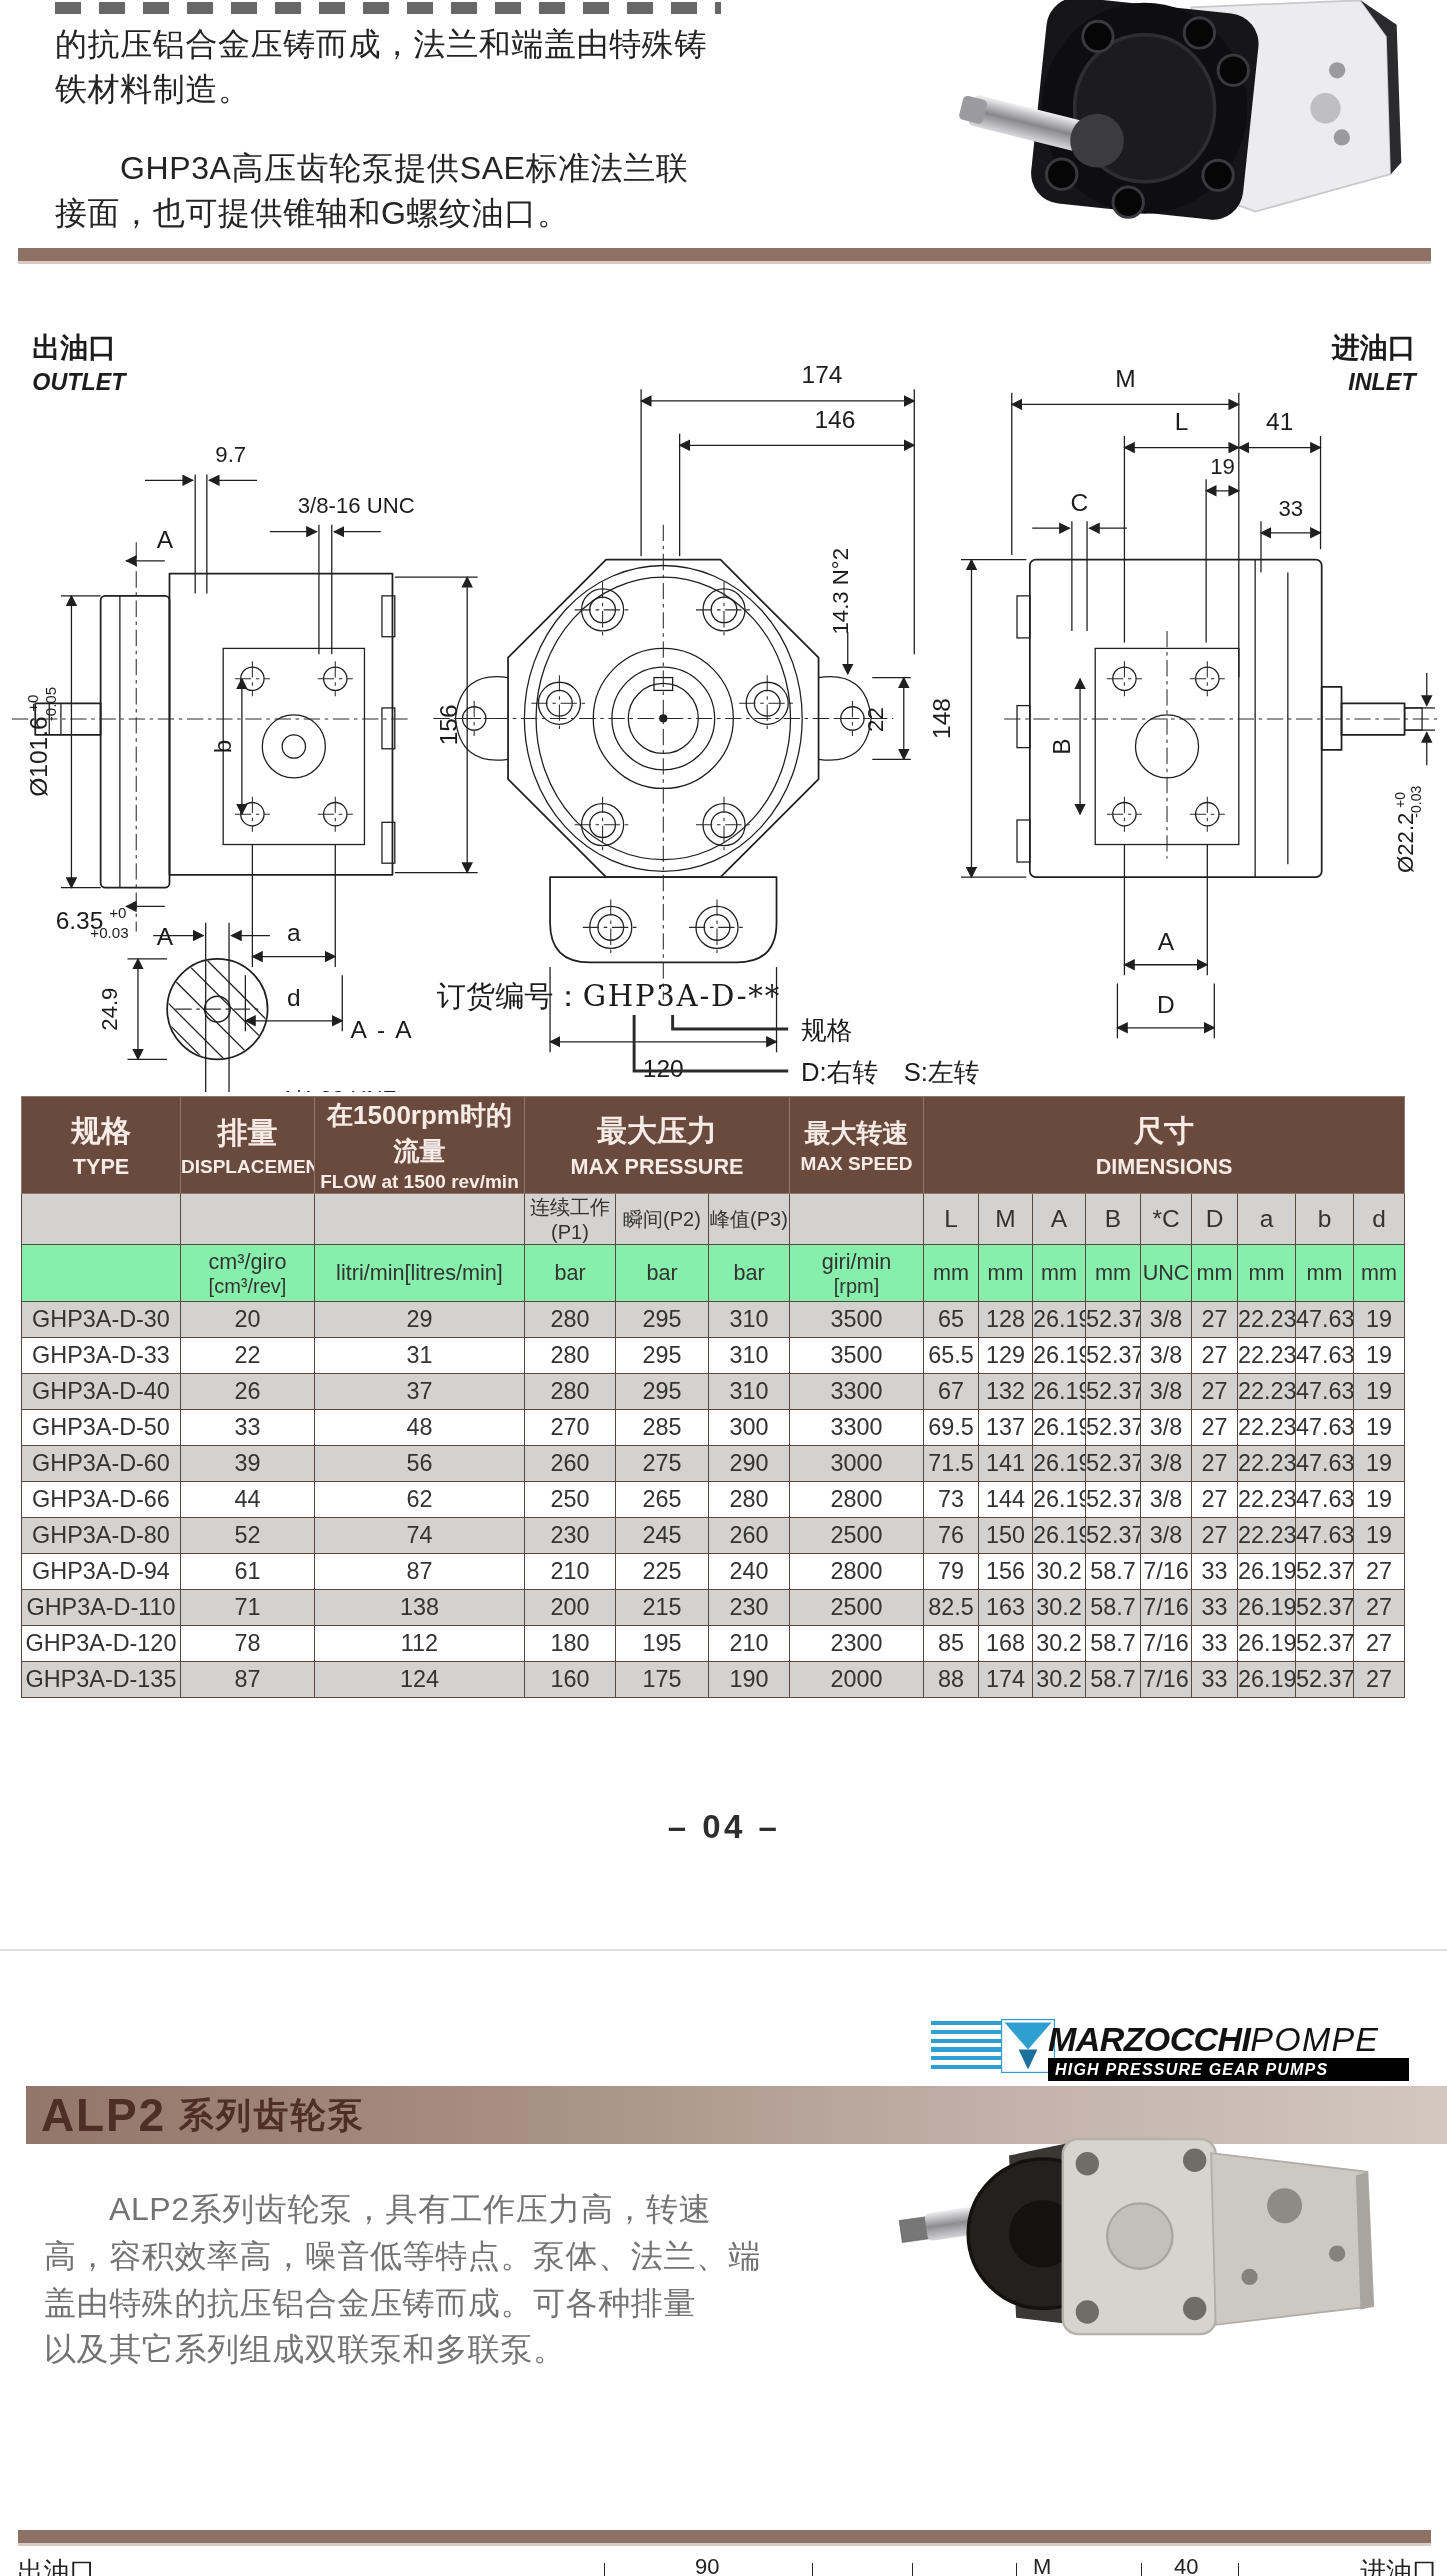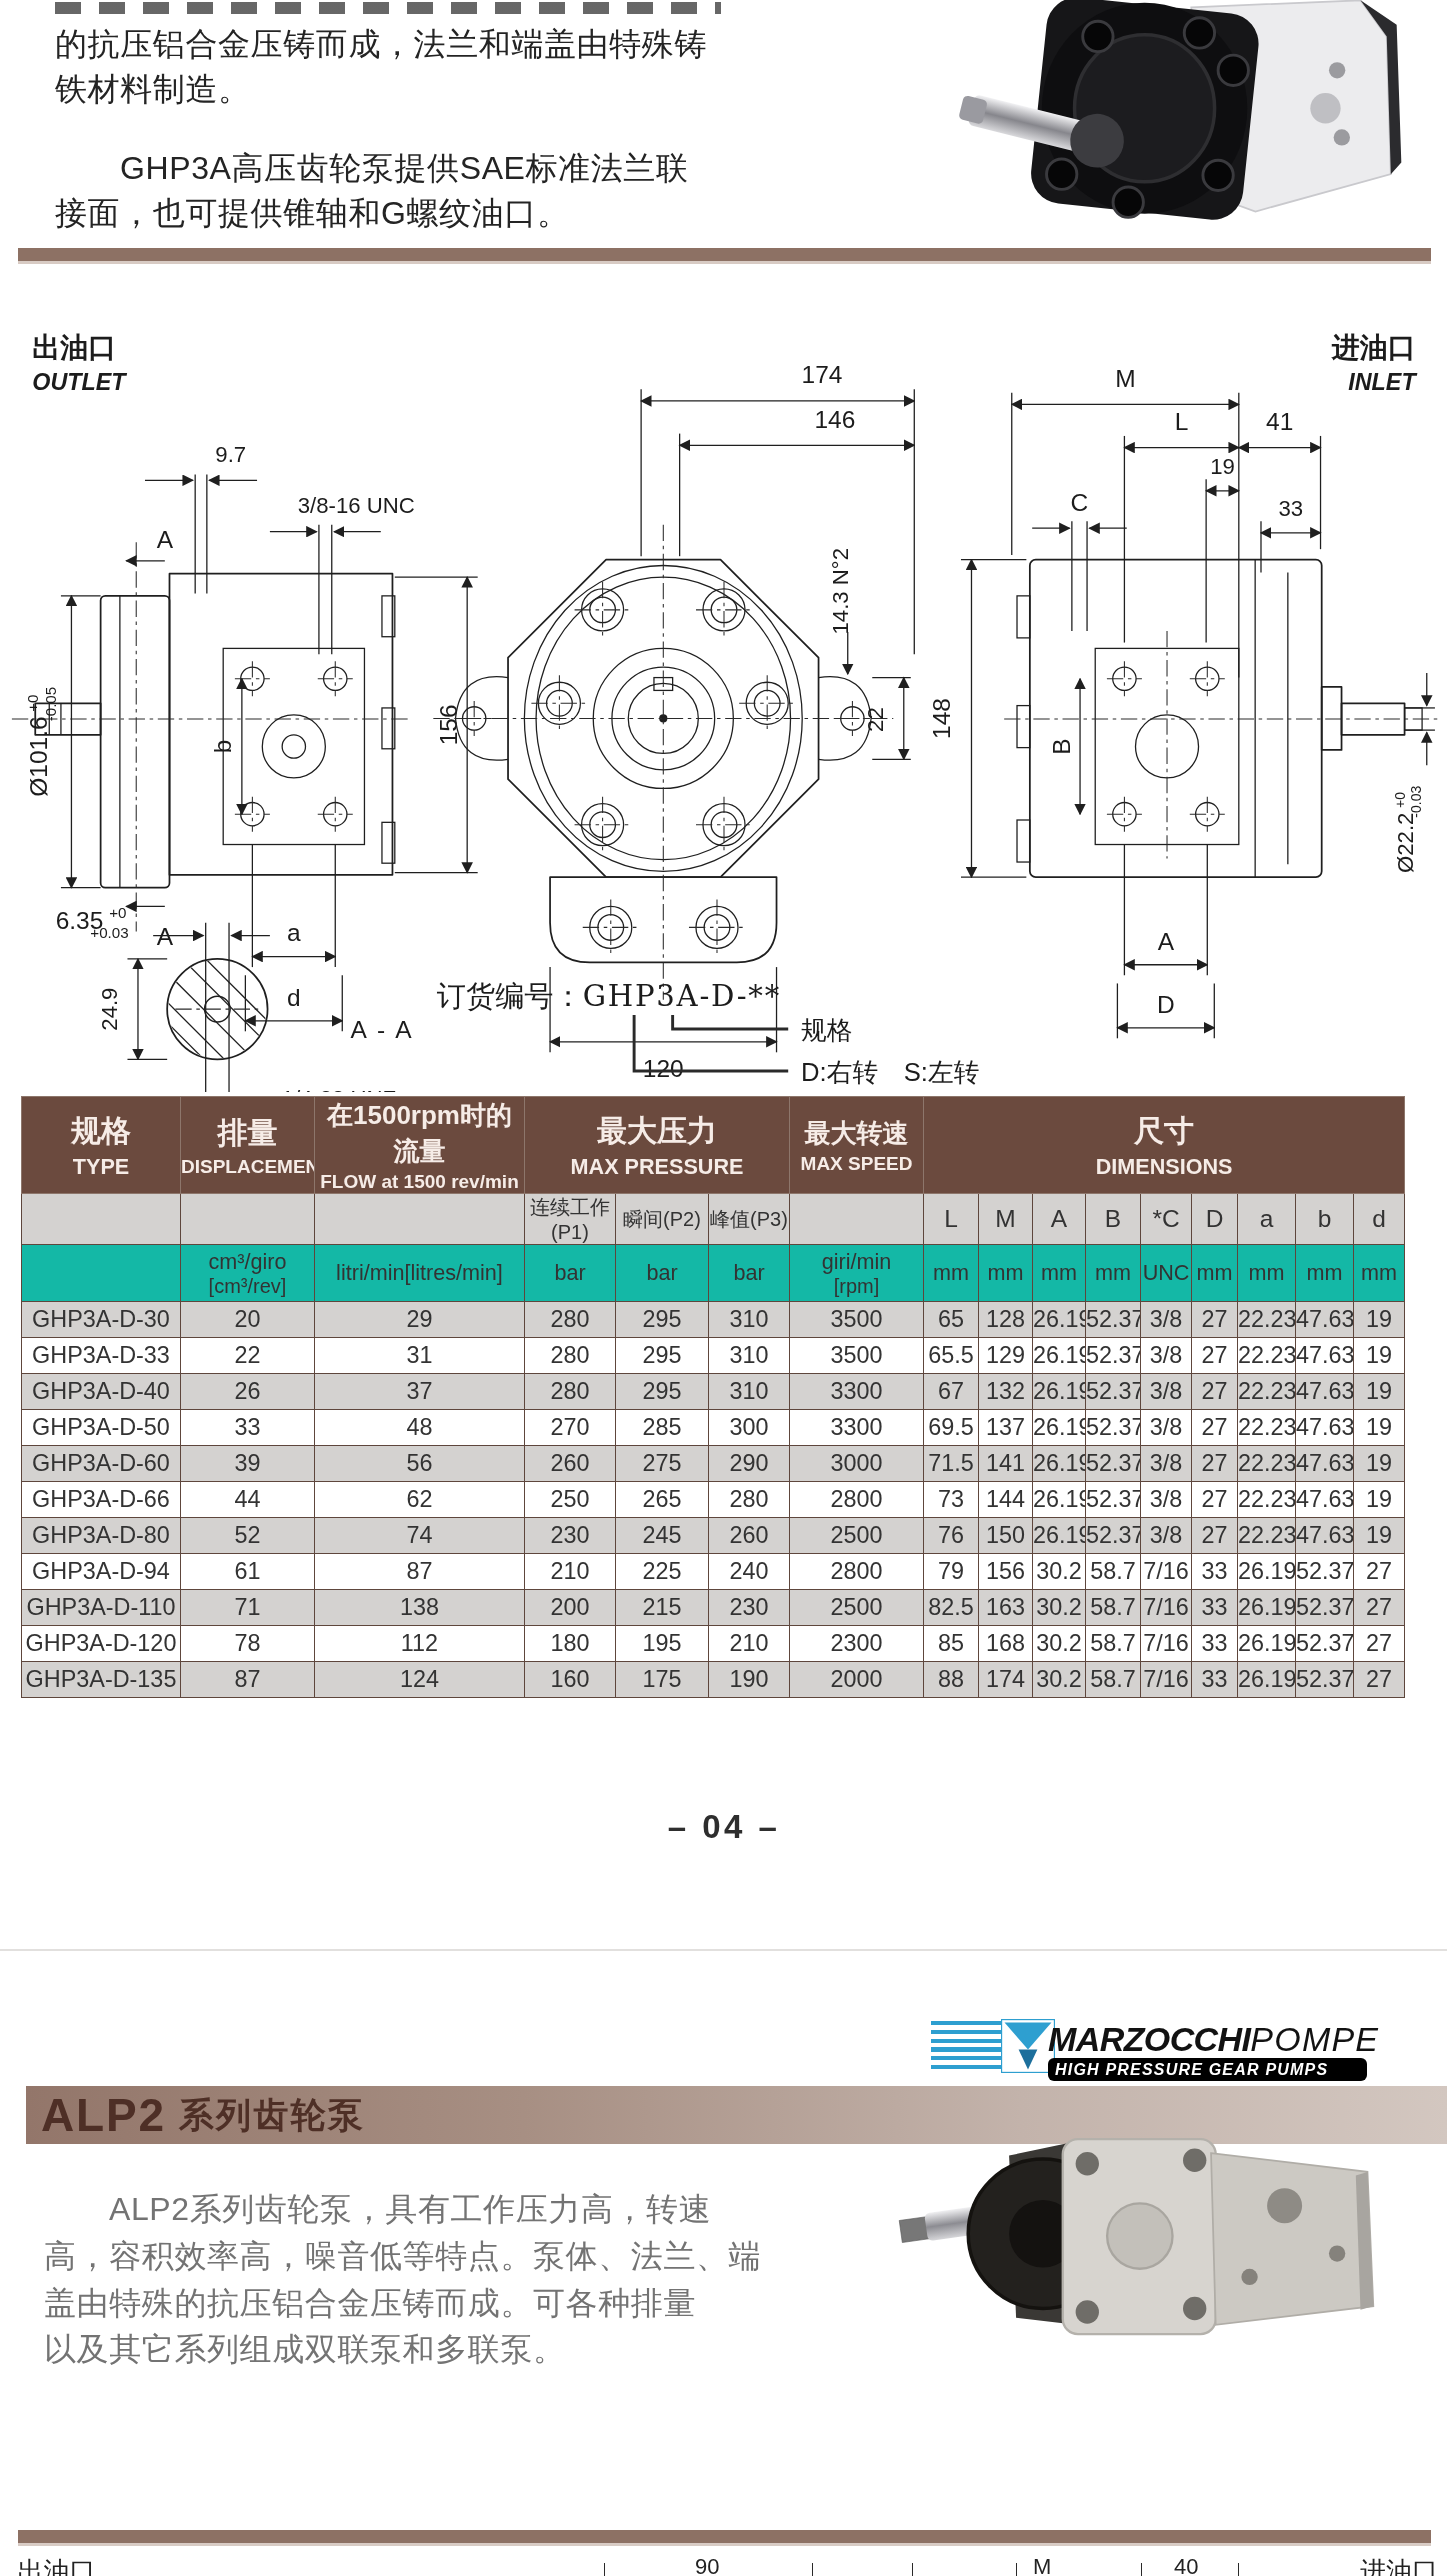--- a/index.html
+++ b/index.html
@@ -16,21 +16,21 @@
   
   table.spec{position:absolute;left:21px;top:1096px;width:1384px;border-collapse:collapse;
     table-layout:fixed;font-family:"Liberation Sans",sans-serif;}
   table.spec th,table.spec td{border:1.8px solid #5e463c;text-align:center;vertical-align:middle;
     padding:0;overflow:hidden;}
   tr.h1 th{background:#6b4a3e;color:#f6ece7;height:86px;font-size:30px;font-weight:bold;border-color:#8d766b;}
   tr.h1 .en{display:block;font-size:21.6px;font-weight:bold;margin-top:2.3px;}
   tr.h1 .en.sm{font-size:19px;}
   tr.h2 td{background:#d4d2d0;height:48px;font-size:20px;color:#333;}
   tr.h2 td.dimL{font-size:24.5px;}
-  tr.h3 td{background:#14b8a6;height:56px;font-size:21.6px;color:#333;}
+  tr.h3 td{background:#86efac;height:56px;font-size:21.6px;color:#333;}
   tr.h3 .u2{display:block;font-size:20px;}
   tbody tr{height:36px;font-size:23.4px;color:#333;}
   tbody tr:nth-child(odd){background:#d4d2d0;}
   tbody tr:nth-child(even){background:#ffffff;}
   
   svg text{fill:#1c1c1c;stroke:none;font-family:"Liberation Sans",sans-serif;}
   .o{fill:none;stroke:#1f1f1f;stroke-width:3;stroke-linejoin:round;}
   .o2{fill:none;stroke:#1f1f1f;stroke-width:2.2;}
   .dim{fill:none;stroke:#1f1f1f;stroke-width:2.2;}
   .cl{fill:none;stroke:#2a2a2a;stroke-width:1.8;stroke-dasharray:28 8 6 8;}
@@ -41,22 +41,22 @@
   .cnl{font-size:48px;font-weight:bold;}
   .enl{font-size:40px;font-weight:bold;font-style:italic;}
   
   .logo{position:absolute;left:931px;top:2019px;width:476px;height:64px;}
   .stripes{position:absolute;left:0;top:2.3px;width:111px;height:51px;
     background:repeating-linear-gradient(180deg,#2e9fd0 0 4.1px,rgba(255,255,255,0) 4.1px 8.8px);}
   .lmark{position:absolute;left:70px;top:0;width:54px;height:54px;background:#fff;overflow:hidden;}
   .brand{position:absolute;left:117px;top:1.2px;white-space:nowrap;font-size:34px;color:#121212;letter-spacing:-0.6px;font-style:italic;}
   .brand .b1{font-weight:900;}
   .brand .b2{font-weight:400;letter-spacing:1.2px;}
-  .tagbar{position:absolute;left:117px;top:39px;width:319px;height:23.4px;background:#000;color:#fff;
-    font-size:16px;font-style:italic;font-weight:bold;line-height:23.4px;padding-left:7px;letter-spacing:1.2px;box-sizing:border-box;border-radius:6px;}
+  .tagbar{position:absolute;left:117px;top:39px;width:361px;height:23.4px;background:#000;color:#fff;
+    font-size:16px;font-style:italic;font-weight:bold;line-height:23.4px;padding-left:7px;letter-spacing:1.2px;box-sizing:border-box;}
   .alpband{position:absolute;left:26px;top:2086px;width:1422px;height:58px;
     background:linear-gradient(90deg,#93766a 0%,#a78f83 35%,#c3b3ab 70%,#d3c7c0 100%);
     display:flex;align-items:center;}
   .alpband .m{font-size:46px;font-weight:900;color:#4e2f26;margin-left:15px;letter-spacing:1.8px;}
   .alpband .s{font-size:35px;font-weight:bold;color:#4e2f26;margin-left:13px;letter-spacing:2.3px;}
   .p2line{position:absolute;left:44px;width:654px;font-size:32px;color:#737373;letter-spacing:0.6px;white-space:nowrap;}
   .ftick{position:absolute;width:1.2px;height:13px;background:#2a2a2a;top:2563px;}
   .flabel{position:absolute;top:2554px;font-size:26px;color:#222;white-space:nowrap;}
   .flabel.num{font-size:22px;}
 </style>

